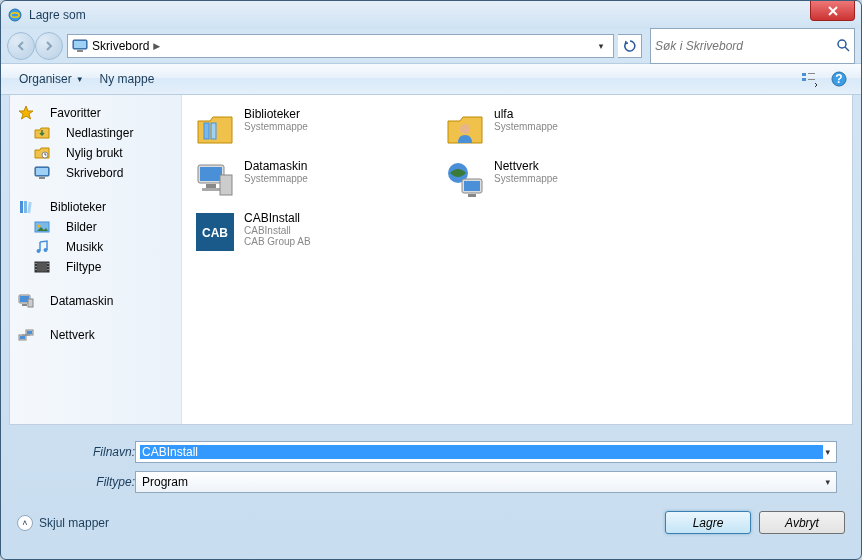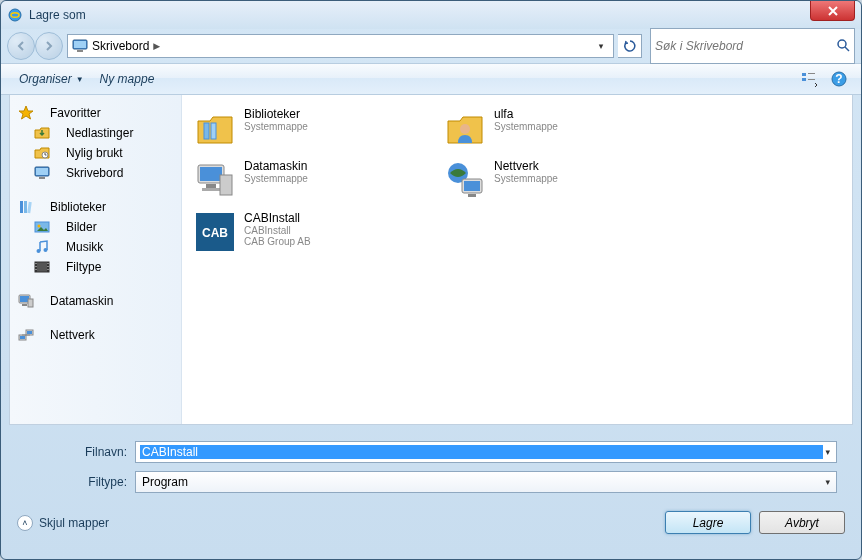--- a/index.html
+++ b/index.html
@@ -22,21 +22,21 @@
 .breadcrumb .bc-text { color: #000; }
 .breadcrumb .bc-arrow { color: #555; margin: 0 4px; font-size: 9px; }
 .breadcrumb .bc-drops { margin-left: auto; display: flex; gap: 2px; }
 .breadcrumb .bc-drop { width: 16px; height: 16px; display: flex; align-items: center; justify-content: center; color: #333; font-size: 9px; cursor: pointer; }
 .refresh-btn { width: 24px; height: 24px; background: #fff; border: 1px solid #8fa8c0; border-left: none; display: flex; align-items: center; justify-content: center; cursor: pointer; color: #2a5a9a; }
 .searchbox { width: 205px; height: 24px; background: #fff; border: 1px solid #8fa8c0; display: flex; align-items: center; padding: 17px 4px; margin-left: 4px; }
 .searchbox input { border: none; outline: none; flex: 1; font-style: italic; color: #888; }
 .searchbox .search-icon { color: #2a5a9a; cursor: pointer; }
 
 .toolbar { height: 32px; background: linear-gradient(to bottom, #f8fbfe 0%, #e8f1fa 45%, #d9e9f8 46%, #e4f0fb 100%); border-top: 1px solid #b8cde0; border-bottom: 1px solid #b8cde0; display: flex; align-items: center; padding: 0 10px; }
-.toolbar-item { color: #1a3c5a; padding: 4px 8px; cursor: pointer; display: flex; align-items: center; gap: 4px; font-style: italic; }
+.toolbar-item { color: #1a3c5a; padding: 4px 8px; cursor: pointer; display: flex; align-items: center; gap: 4px; }
 .toolbar-item .drop { font-size: 8px; }
 .toolbar-spacer { flex: 1; }
 .toolbar-icon { width: 24px; height: 24px; display: flex; align-items: center; justify-content: center; cursor: pointer; margin-left: 6px; }
 
 .body-area { display: flex; height: 330px; background: #fff; margin: 0 8px; border: 1px solid #c0d0e0; border-top: none; }
 .sidebar { width: 172px; background: linear-gradient(to right, #f4f8fc 0%, #eaf2fa 100%); border-right: 1px solid #d8e4f0; padding: 8px 4px; overflow-y: auto; }
 .tree-item { display: flex; align-items: center; padding: 2px 4px; cursor: pointer; gap: 16px; }
 .tree-item.root { font-weight: normal; }
 .tree-item.child { padding-left: 20px; }
 .tree-item .t-icon { width: 16px; height: 16px; display: flex; align-items: center; justify-content: center; }
@@ -45,21 +45,21 @@
 
 .content { flex: 1; padding: 8px; display: flex; flex-wrap: wrap; align-content: flex-start; }
 .file-item { width: 250px; height: 52px; display: flex; align-items: flex-start; padding: 4px; cursor: pointer; gap: 8px; }
 .file-item .f-icon { width: 42px; height: 42px; display: flex; align-items: center; justify-content: flex-start; }
 .file-item .f-text { display: flex; flex-direction: column; }
 .file-item .f-name { color: #000; }
 .file-item .f-sub { color: #888; font-size: 10px; }
 
 .bottom-panel { margin: 6px 8px 0; padding: 10px 16px 2px; }
 .field-row { display: flex; align-items: center; margin-bottom: 8px; }
-.field-row label { width: 110px; text-align: right; padding-right: 8px; color: #1a3c5a; }
+.field-row label { width: 110px; text-align: right; padding-right: 0; color: #1a3c5a; font-style: italic; }
 .field-row .field-input { flex: 1; height: 22px; border: 1px solid #8fa8c0; background: #fff; padding: 0 4px; display: flex; align-items: center; }
 .field-row .field-input input { border: none; outline: none; flex: 1; background: #3399ff; color: #fff; padding: 0 2px; }
 .field-row .field-input .inp-drop { font-size: 9px; color: #333; cursor: pointer; padding: 0 2px; }
 .field-row .combo { flex: 1; height: 22px; border: 1px solid #8fa8c0; background: linear-gradient(to bottom, #fff, #eef3f9); padding: 0 6px; display: flex; align-items: center; }
 .field-row .combo .c-text { flex: 1; color: #000; }
 .field-row .combo .c-drop { font-size: 9px; color: #333; cursor: pointer; }
 
 .footer { display: flex; align-items: center; padding: 8px 16px 12px; }
 .hide-folders { display: flex; align-items: center; gap: 6px; cursor: pointer; color: #1a3c5a; }
 .hide-folders .hf-arrow { width: 16px; height: 16px; border: 1px solid #8fa8c0; border-radius: 50%; display: flex; align-items: center; justify-content: center; font-size: 9px; background: #fff; }

